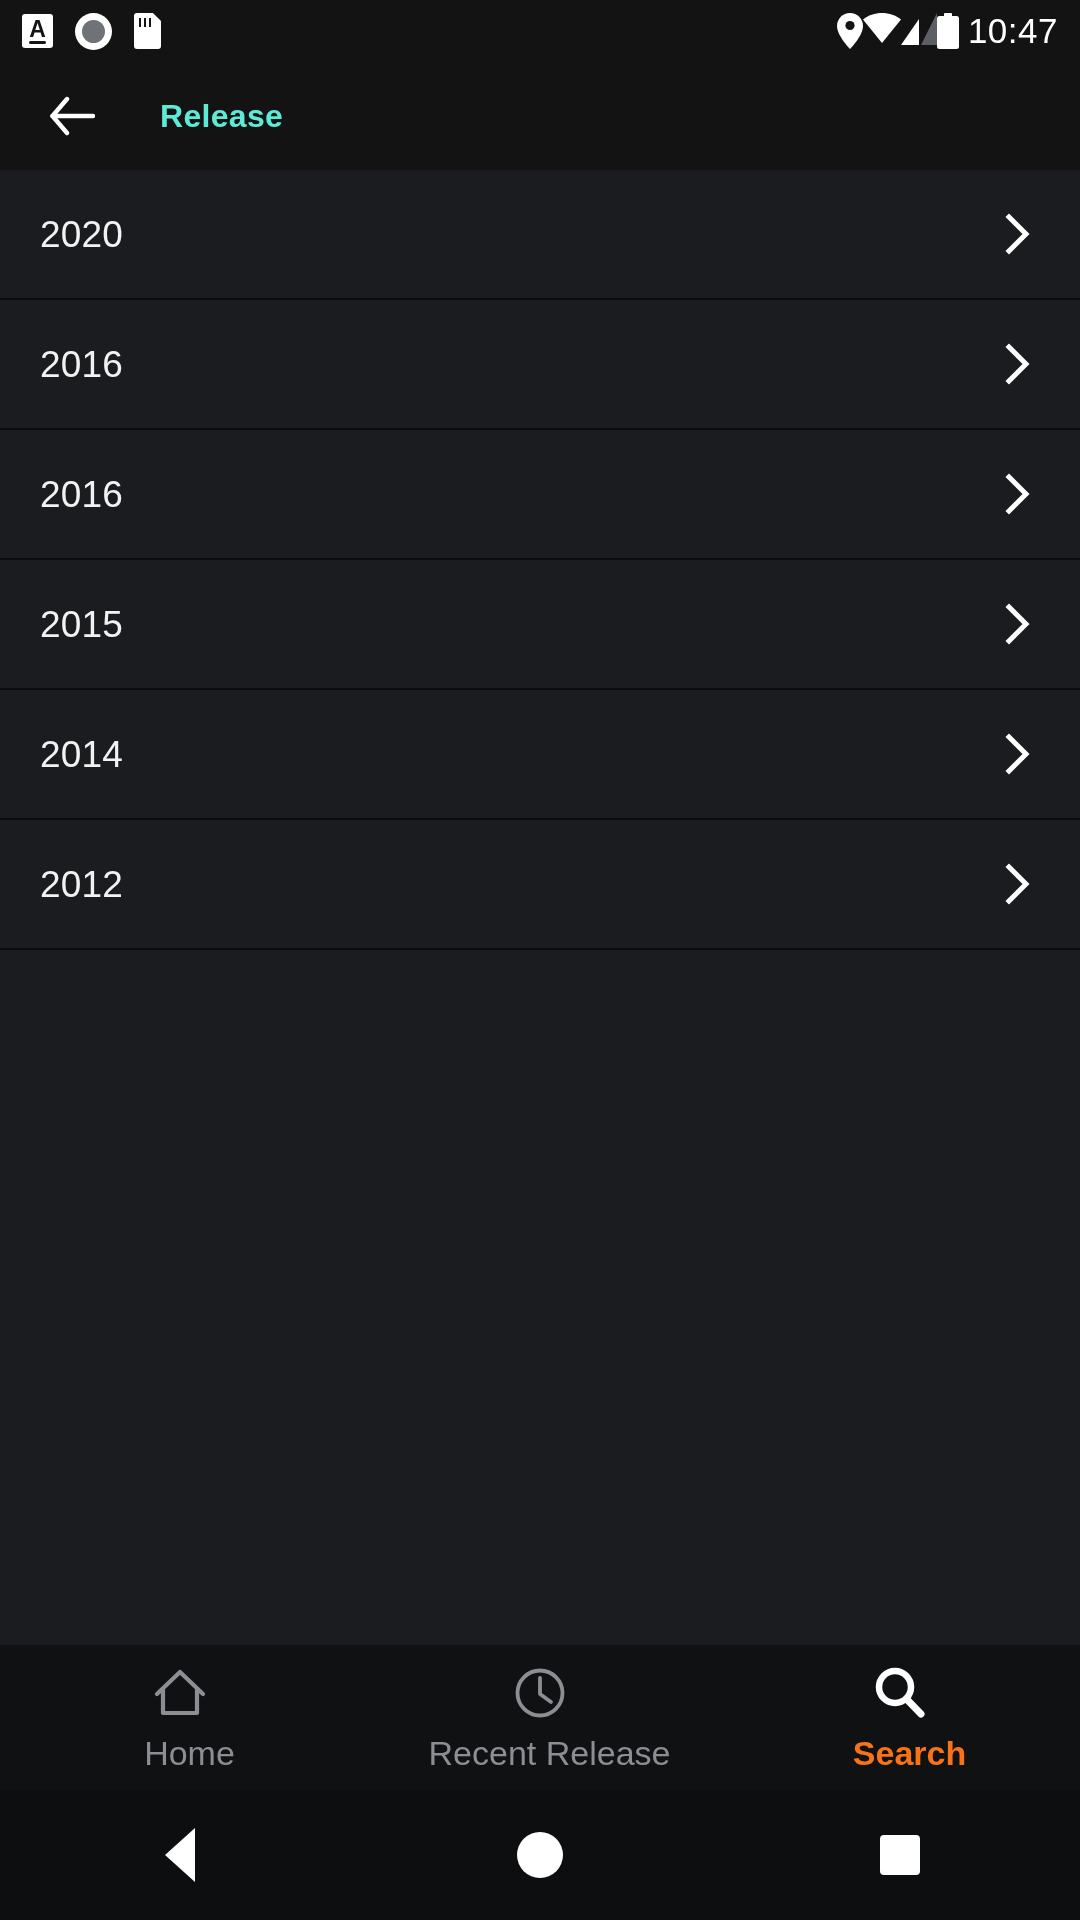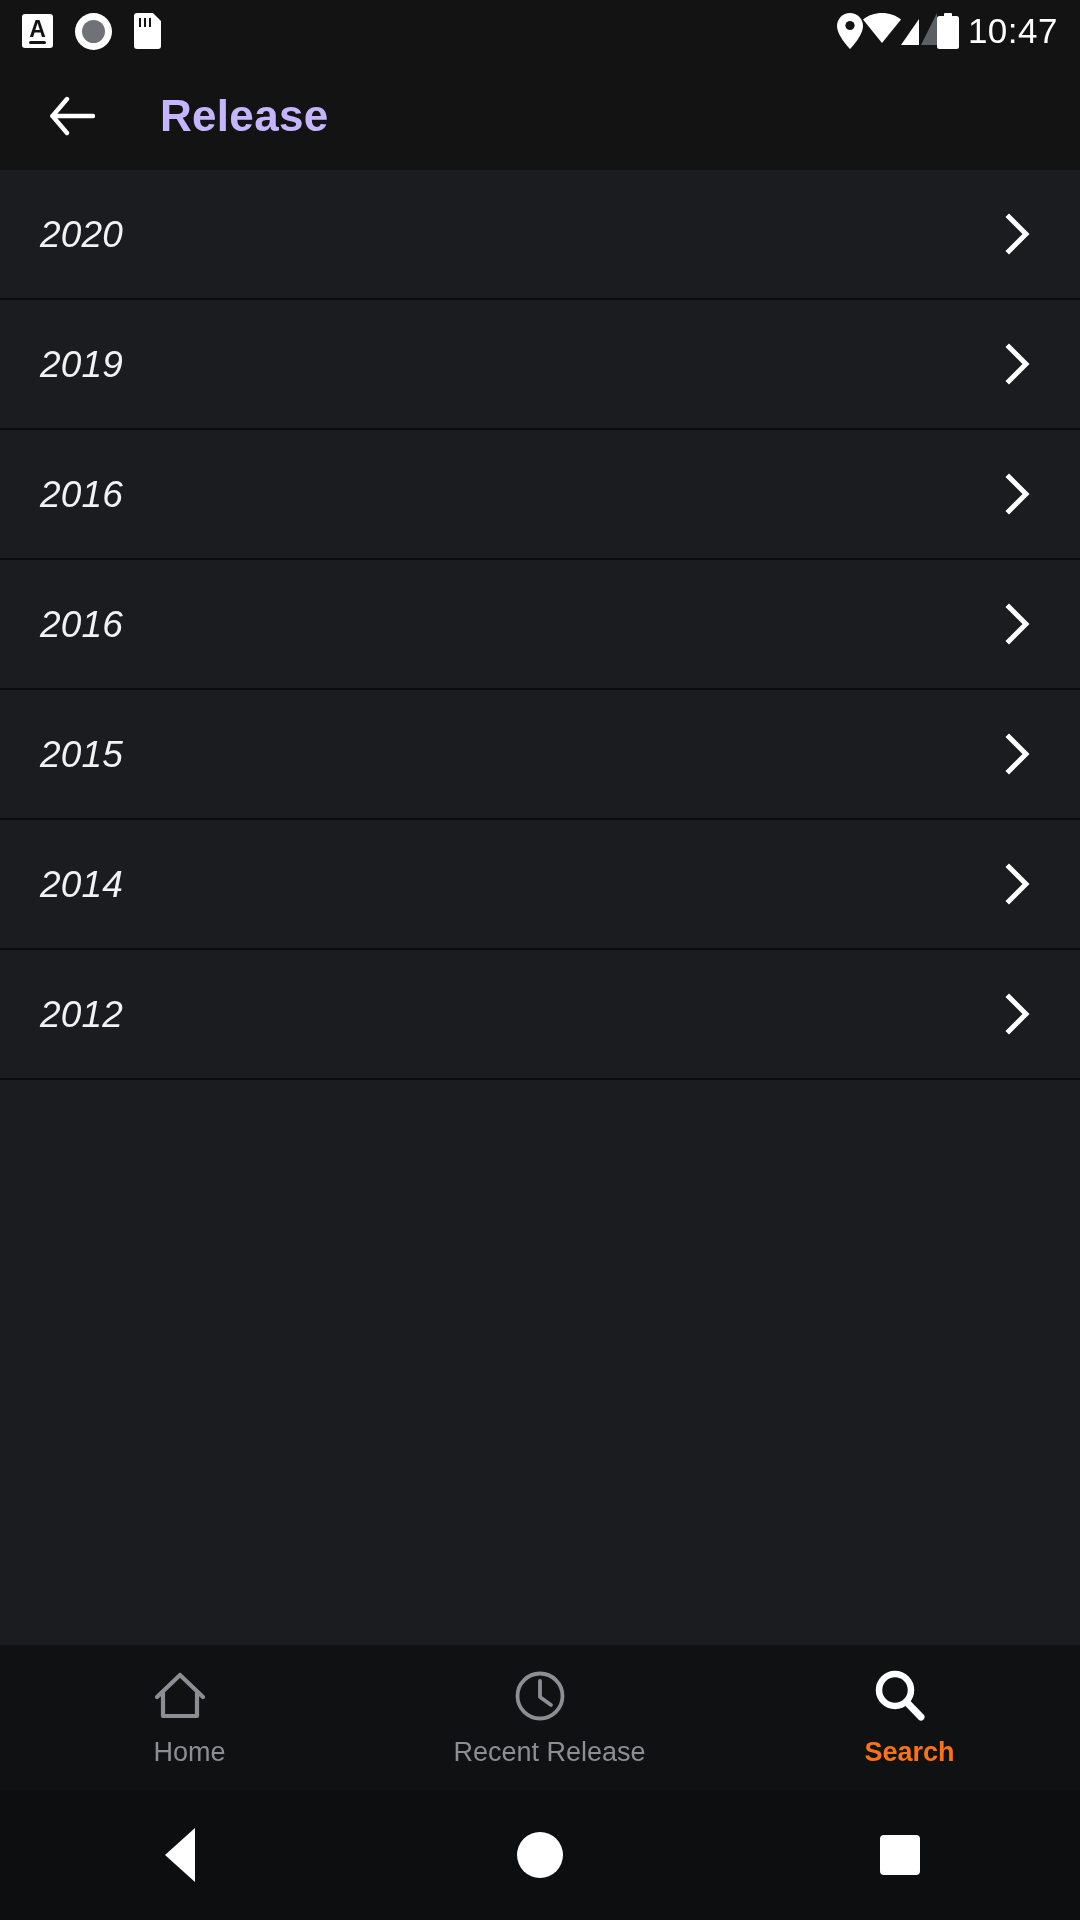--- a/index.html
+++ b/index.html
@@ -127,22 +127,22 @@
     width: 96px;
     height: 96px;
     margin-left: 24px;
     display: flex;
     align-items: center;
     justify-content: center;
     cursor: pointer;
   }
   .back-btn svg { width: 46px; height: 40px; display: block; }
   .toolbar-title {
-    color: #c4b5fd;
-    font-size: 44px;
+    color: #5eead4;
+    font-size: 32px;
     font-weight: bold;
     letter-spacing: 0.3px;
     margin-left: 40px;
     line-height: 1;
   }
 
   
   .list {
     position: absolute;
     top: 170px;
@@ -155,21 +155,20 @@
   .row {
     position: relative;
     height: 130px;
     box-sizing: border-box;
     display: flex;
     align-items: center;
     padding: 0 40px 0 40px;
     border-bottom: 2px solid #0b0c0d;
     cursor: pointer;
     background: #1a1c1f;
-    font-style: italic;
   }
   .row-label {
     color: #f2f2f2;
     font-size: 37px;
     letter-spacing: 0.2px;
     line-height: 1;
   }
   .row-chevron {
     margin-left: auto;
     width: 44px;
@@ -201,21 +200,21 @@
     cursor: pointer;
   }
   .navtab .navicon {
     height: 54px;
     display: flex;
     align-items: center;
     justify-content: center;
   }
   .navtab .navicon svg { display: block; }
   .navlabel {
-    font-size: 27px;
+    font-size: 34px;
     line-height: 1;
     color: #8b8e92;
     margin-left: 19px;
   }
   .navtab.active .navlabel {
     color: #f97316;
     font-weight: bold;
   }
 
   
@@ -297,28 +296,20 @@
   <div class="list" id="year-list">
       <div class="row">
         <span class="row-label">2020</span>
         <span class="row-chevron">
           <svg viewBox="0 0 30 42">
             <path d="M6 4 L23 21 L6 38" fill="none" stroke="#ffffff" stroke-width="5" stroke-linecap="square" stroke-linejoin="miter"></path>
           </svg>
         </span>
       </div>
       <div class="row">
-        <span class="row-label">2019</span>
-        <span class="row-chevron">
-          <svg viewBox="0 0 30 42">
-            <path d="M6 4 L23 21 L6 38" fill="none" stroke="#ffffff" stroke-width="5" stroke-linecap="square" stroke-linejoin="miter"></path>
-          </svg>
-        </span>
-      </div>
-      <div class="row">
         <span class="row-label">2016</span>
         <span class="row-chevron">
           <svg viewBox="0 0 30 42">
             <path d="M6 4 L23 21 L6 38" fill="none" stroke="#ffffff" stroke-width="5" stroke-linecap="square" stroke-linejoin="miter"></path>
           </svg>
         </span>
       </div>
       <div class="row">
         <span class="row-label">2016</span>
         <span class="row-chevron">

